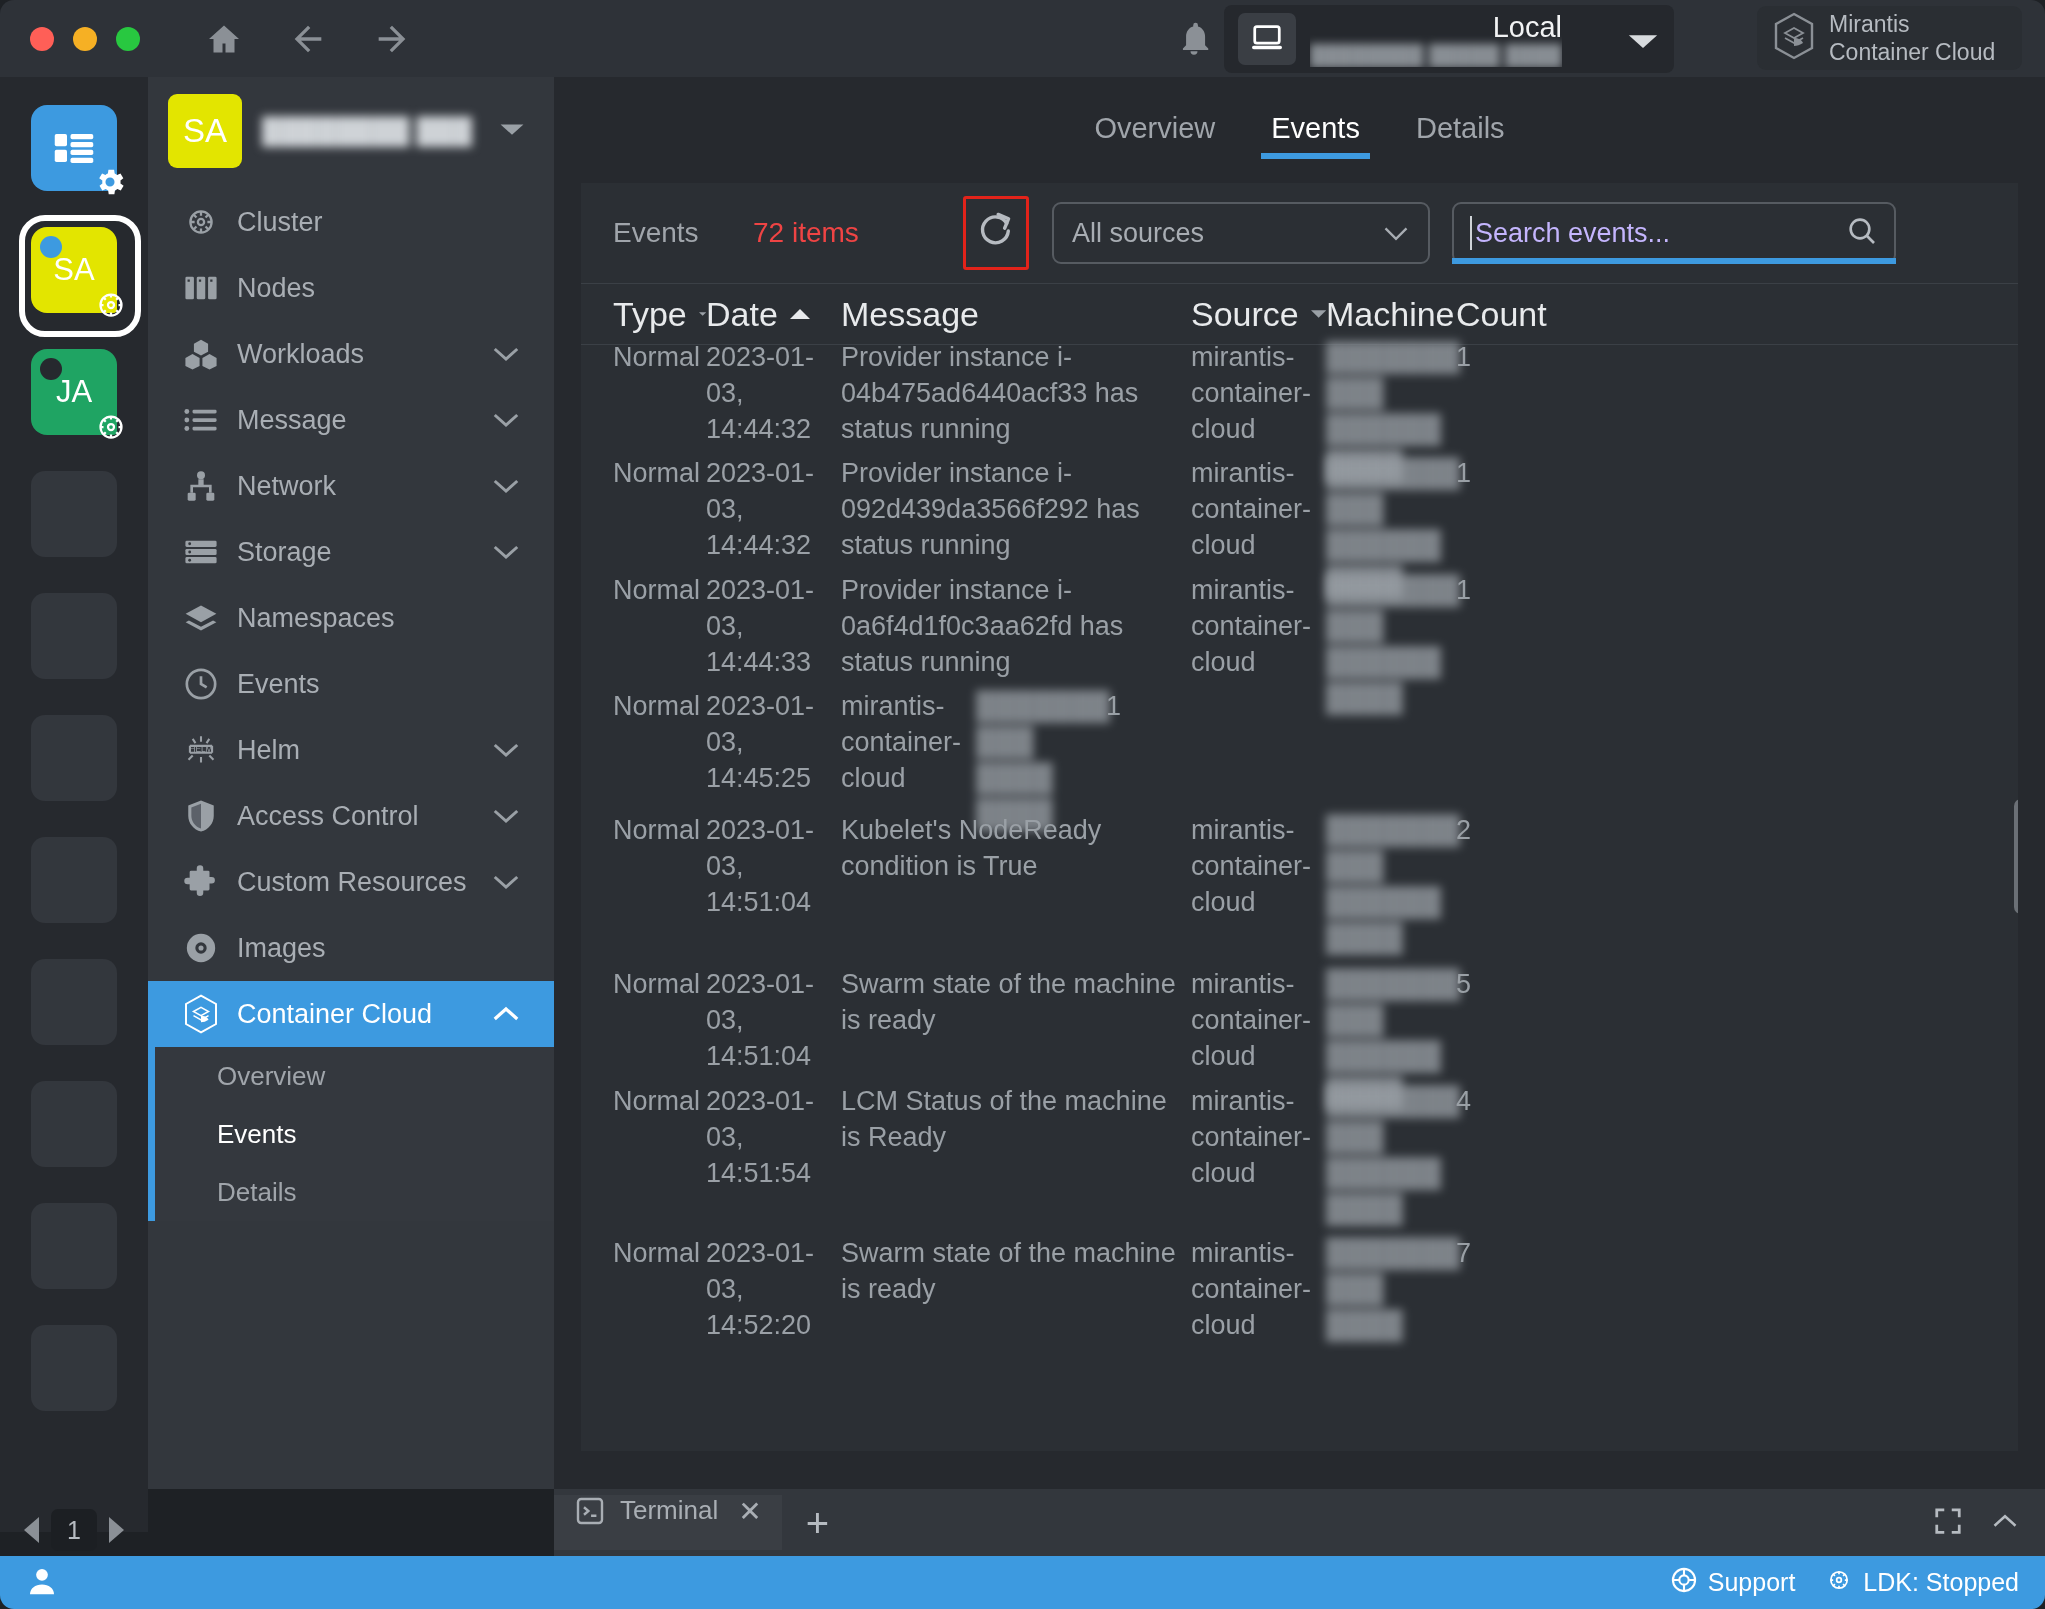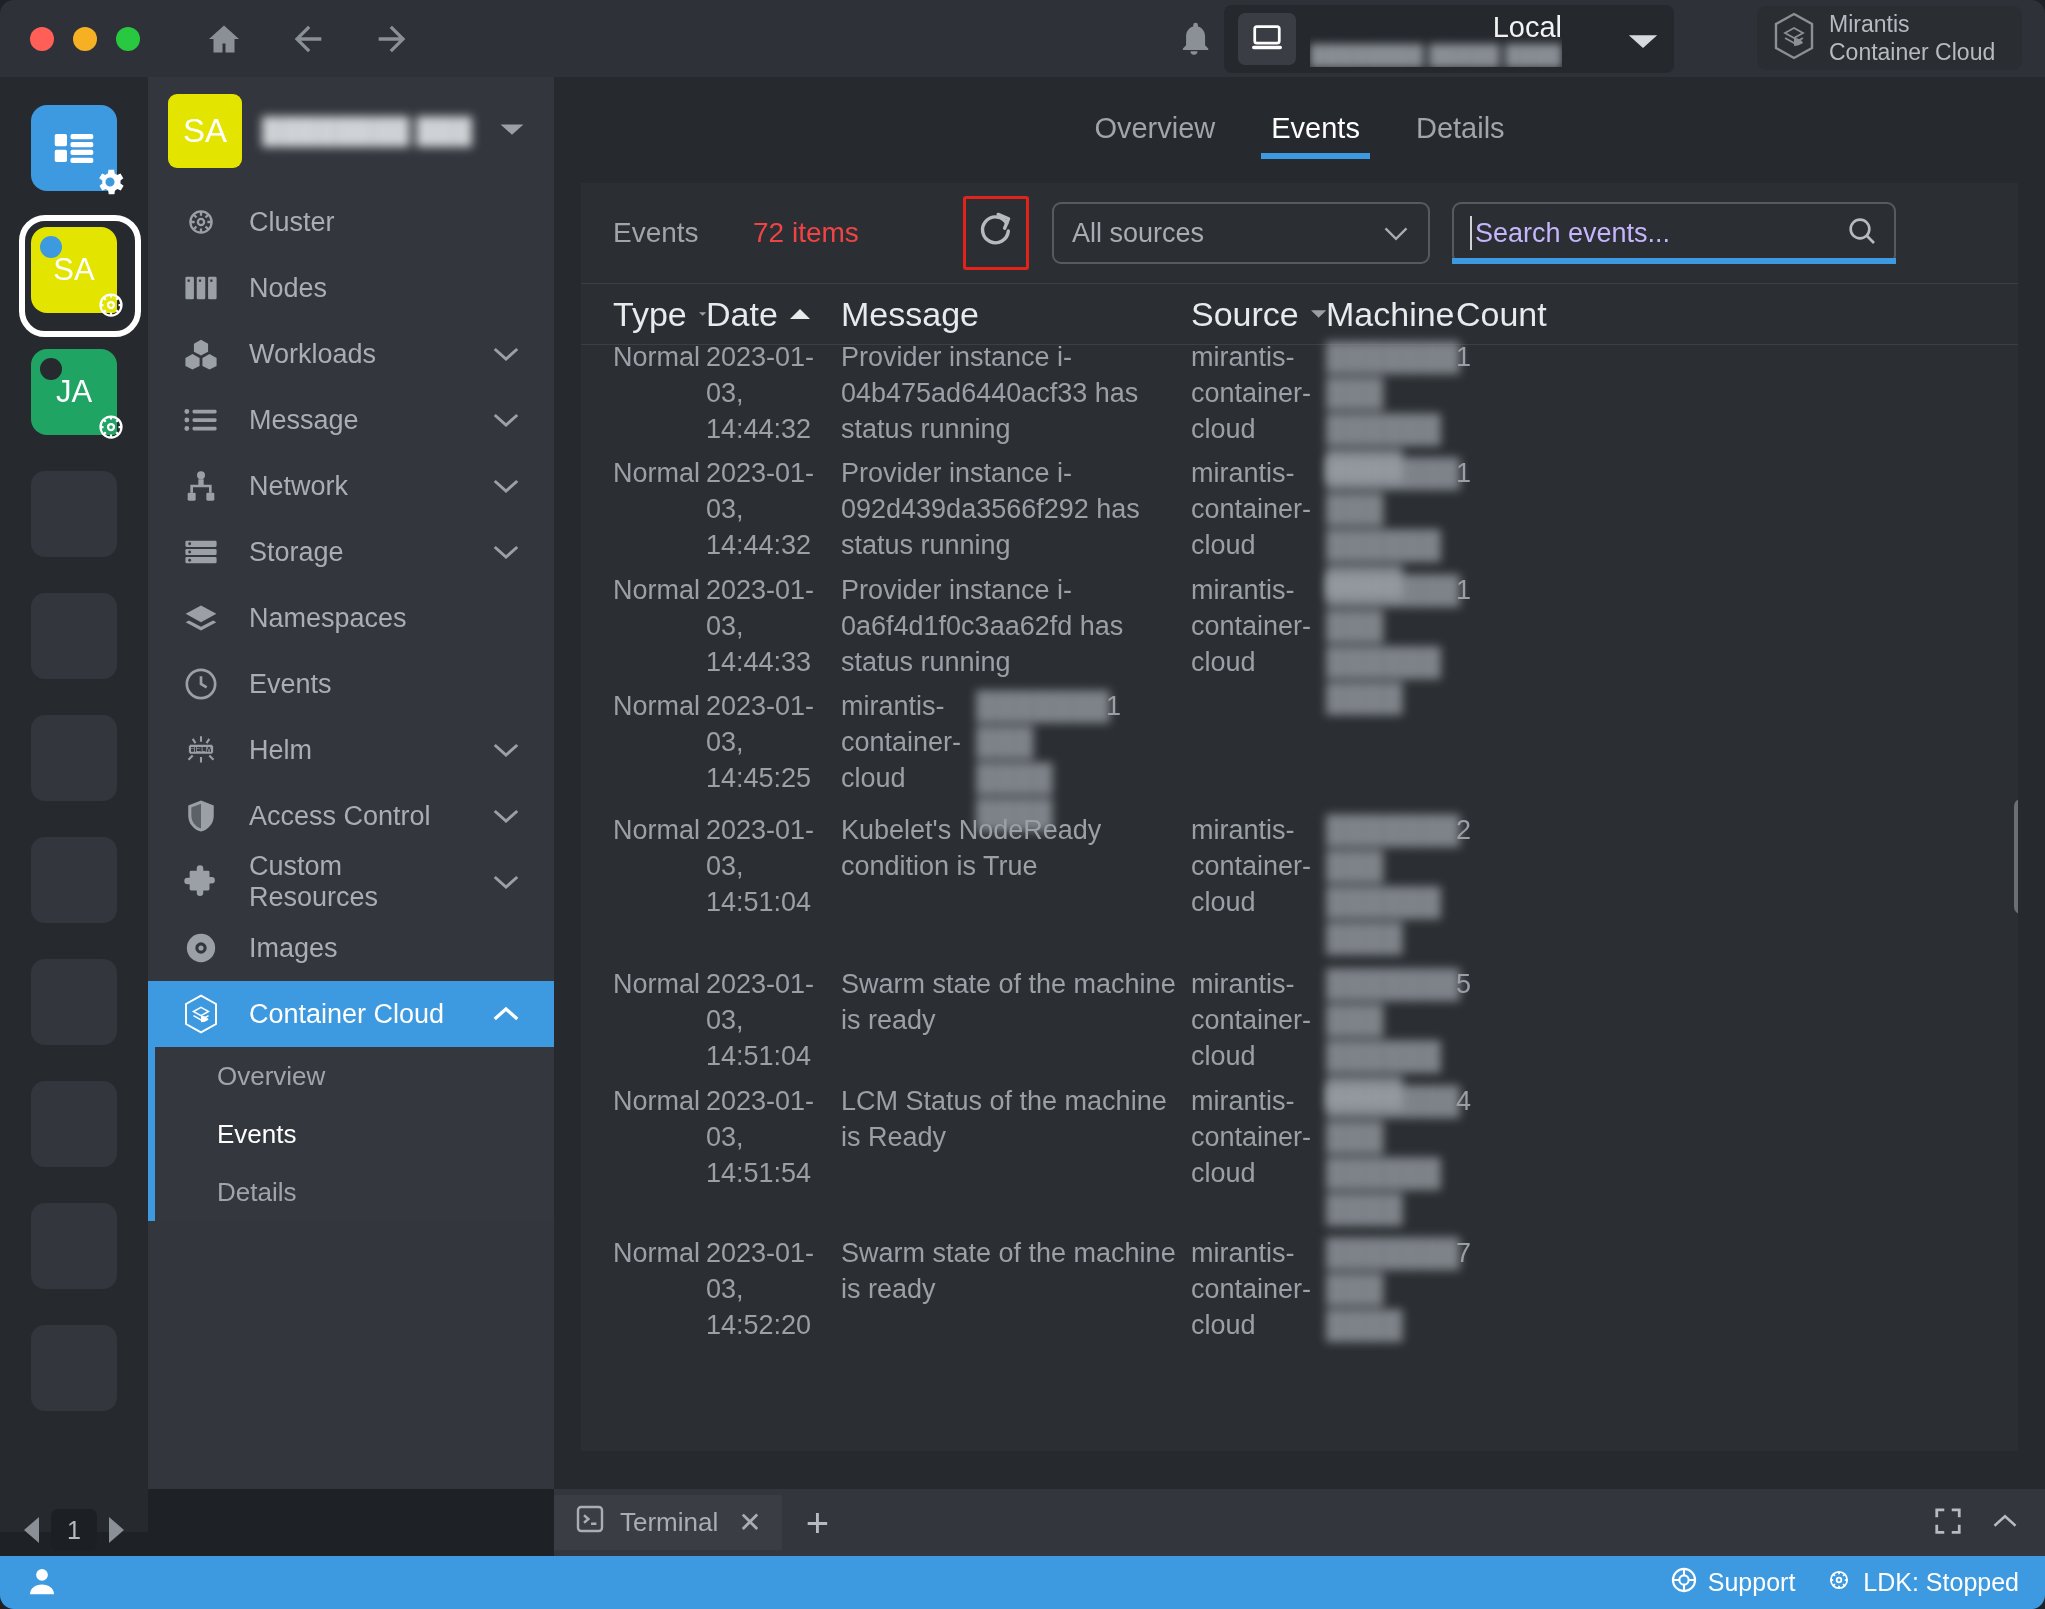--- a/index.html
+++ b/index.html
@@ -99,21 +99,21 @@
     width: 74px; height: 74px; background: #e3e500; border-radius: 9px;
     color: #fff; font-size: 33px; display: flex; align-items: center; justify-content: center;
   }
   .acctname {
     flex: 1; color: #cfd3d7; font-size: 26px; filter: blur(5px); white-space: nowrap; overflow: hidden;
   }
   .acctchev { margin-right: 28px; }
 
   .navlist { padding-top: 4px; }
   .navrow {
-    height: 66px; display: flex; align-items: center; padding-left: 33px; gap: 28px;
+    height: 66px; display: flex; align-items: center; padding-left: 33px; gap: 16px;
     color: #a9aeb4; font-size: 27px; cursor: pointer; position: relative;
   }
   .navrow .ico { width: 40px; display: flex; align-items: center; justify-content: center; flex: none; }
   .navrow .lbl { flex: 1; }
   .navrow .arr { margin-right: 33px; }
   .navrow.active { background: #3d9ae0; color: #fff; }
   .subwrap { background: #34383e; border-left: 7px solid #3d9ae0; }
   .subrow {
     height: 58px; display: flex; align-items: center; padding-left: 62px;
     color: #a0a5ab; font-size: 26px; cursor: pointer;
@@ -182,21 +182,21 @@
     position: absolute; right: -10px; top: 470px; width: 14px; height: 115px;
     background: #6b7076; border-radius: 7px;
   }
 
   
   .termbar {
     position: absolute; left: 554px; bottom: 53px; width: 1491px; height: 67px;
     background: #33373d; display: flex; align-items: center;
   }
   .termtab {
-    height: 55px; background: #3a3e44; display: flex; align-items: center;
+    height: 55px; background: #3a3e44; display: flex; 
     padding: 0 20px; gap: 14px; color: #a9aeb4; font-size: 26px; cursor: pointer;
   }
   .termclose { color: #a9aeb4; font-size: 28px; margin-left: 6px; cursor: pointer; }
   .termplus { color: #b6bbc1; font-size: 40px; margin-left: 24px; cursor: pointer; line-height: 40px; }
   .termright { margin-left: auto; display: flex; align-items: center; gap: 28px; padding-right: 26px; }
 
   
   .statusbar {
     position: absolute; left: 0; bottom: 0; width: 2045px; height: 53px;
     background: #3d9ae0; display: flex; align-items: center;

